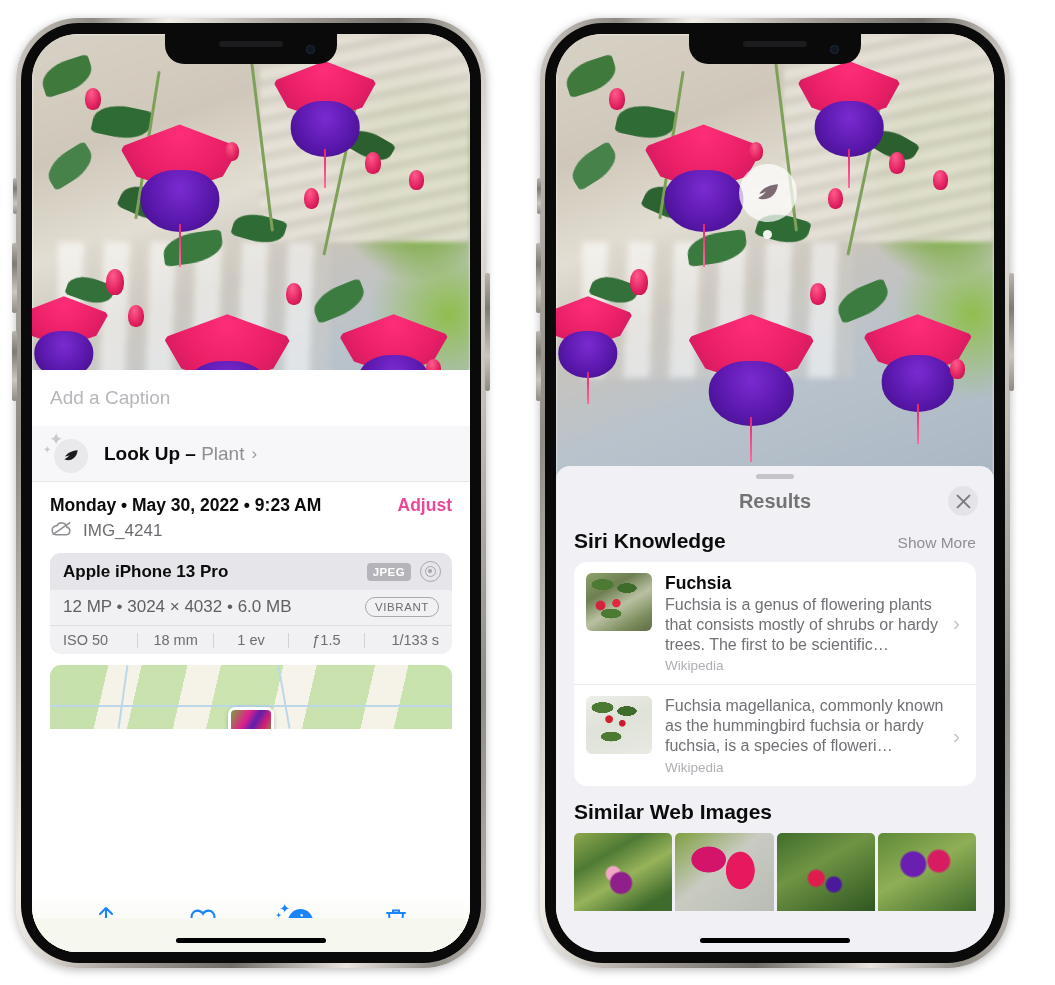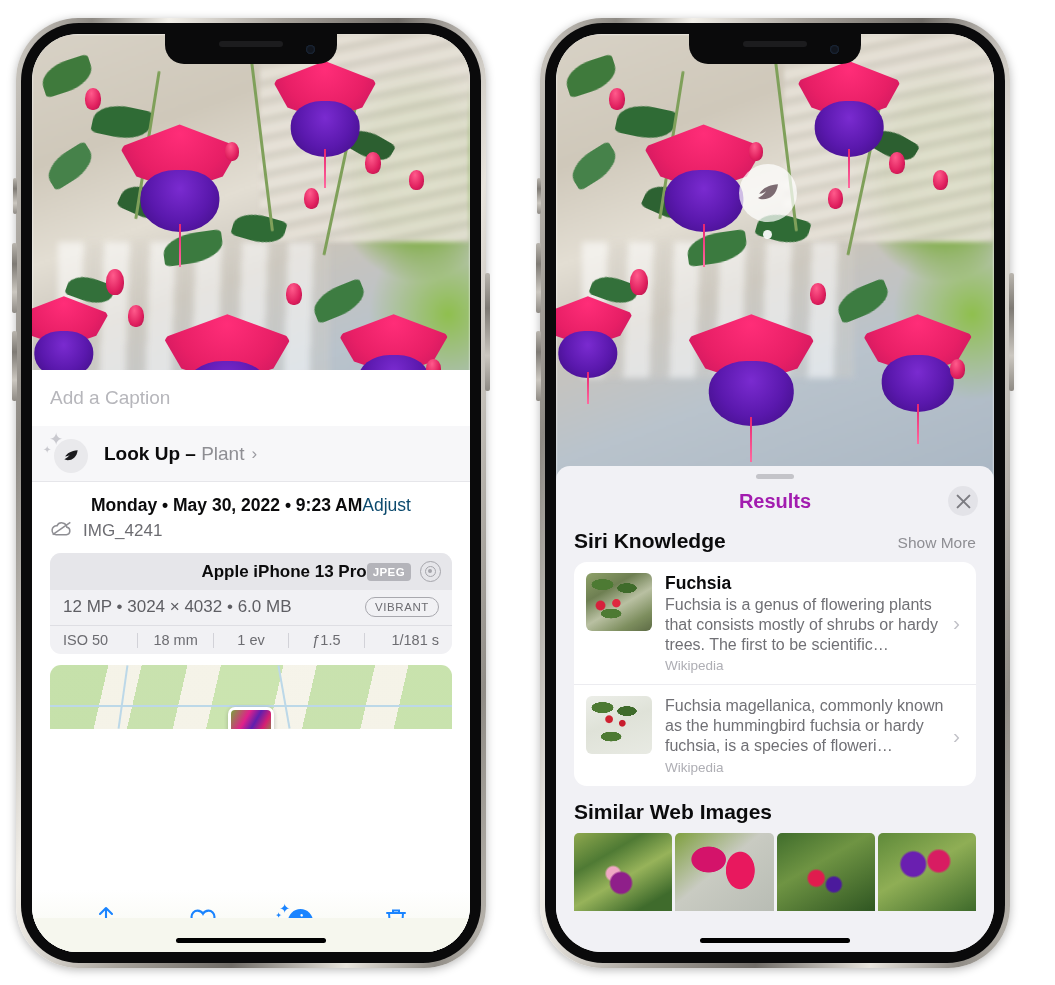--- a/index.html
+++ b/index.html
@@ -137,35 +137,35 @@
     display: flex; align-items: center; justify-content: center;
   }
   .sparkle { position: absolute; color: #c9c9cf; line-height: 1; }
   .sp1 { left: -1px; top: -4px; font-size: 17px; }
   .sp2 { left: -7px; top: 10px; font-size: 10px; }
   .lookup-text { font-size: 19px; font-weight: 700; color: #0b0b0c; }
   .lookup-text .sub { font-weight: 400; color: #8e8e93; }
   .lookup-chev { color: #9a9aa0; font-size: 17px; margin-left: 7px; }
 
   .date-row {
-    display: flex; align-items: baseline; justify-content: center;
+    display: flex; align-items: baseline; justify-content: space-between;
     padding: 13px 18px 2px 18px;
   }
   .date-row .d { font-size: 17.5px; font-weight: 700; color: #0b0b0c; }
-  .date-row .adjust { font-size: 17.5px; color: #0c4a6e; font-weight: 400; }
+  .date-row .adjust { font-size: 17.5px; color: #ec4899; font-weight: 700; }
   .file-row { display: flex; align-items: center; padding: 2px 18px 10px 18px; gap: 10px; }
   .file-row .name { font-size: 17px; color: #6c6c71; }
 
   .exif {
     margin: 2px 18px 0 18px;
     border-radius: 11px; overflow: hidden;
     background: #f1f1f4;
   }
   .exif-head {
-    display: flex; align-items: center; justify-content: flex-end;
+    display: flex; align-items: center; justify-content: space-between;
     background: #e6e6ea; padding: 8px 11px 8px 13px;
   }
   .exif-head .model { font-size: 17px; font-weight: 700; color: #0b0b0c; }
   .exif-head .right { display: flex; align-items: center; gap: 9px; }
   .badge-jpeg {
     background: #b4b4ba; color: #fff; font-size: 11.5px; font-weight: 700;
     letter-spacing: .4px; padding: 3px 6px; border-radius: 4px;
   }
   .hdr-ic {
     width: 21px; height: 21px; border-radius: 50%;
@@ -253,21 +253,21 @@
     display: flex; flex-direction: column; overflow: hidden;
   }
   .grabber {
     width: 38px; height: 5px; border-radius: 3px; background: #c4c4c9;
     margin: 8px auto 0 auto;
   }
   .res-head {
     position: relative; height: 44px;
     display: flex; align-items: center; justify-content: center;
   }
-  .res-title { font-size: 20px; font-weight: 700; color: #a21caf; }
+  .res-title { font-size: 20px; font-weight: 700; color: #737373; }
   .close-btn {
     position: absolute; right: 16px; top: 50%; transform: translateY(-50%);
     width: 30px; height: 30px; border-radius: 50%; background: #e3e3e8;
     display: flex; align-items: center; justify-content: center;
   }
   .sec-head {
     display: flex; align-items: baseline; justify-content: space-between;
     padding: 6px 18px 9px 18px;
   }
   .sec-title { font-size: 21px; font-weight: 700; color: #0b0b0c; }
@@ -454,21 +454,21 @@
           </div>
           <div class="exif-foot">
             <span class="cell">ISO 50</span>
             <span class="sep"></span>
             <span class="cell">18 mm</span>
             <span class="sep"></span>
             <span class="cell">1 ev</span>
             <span class="sep"></span>
             <span class="cell">ƒ1.5</span>
             <span class="sep"></span>
-            <span class="cell">1/181 s</span>
+            <span class="cell">1/133 s</span>
           </div>
         </div>
 
         <div class="map">
           <div class="road" style="left:18%;top:0;width:2px;height:100%;transform:rotate(8deg);"></div>
           <div class="road" style="left:58%;top:0;width:2px;height:100%;transform:rotate(-10deg);"></div>
           <div class="road" style="left:0;top:62%;width:100%;height:2px;"></div>
           <div class="pin">
               <i></i>
             </div>

